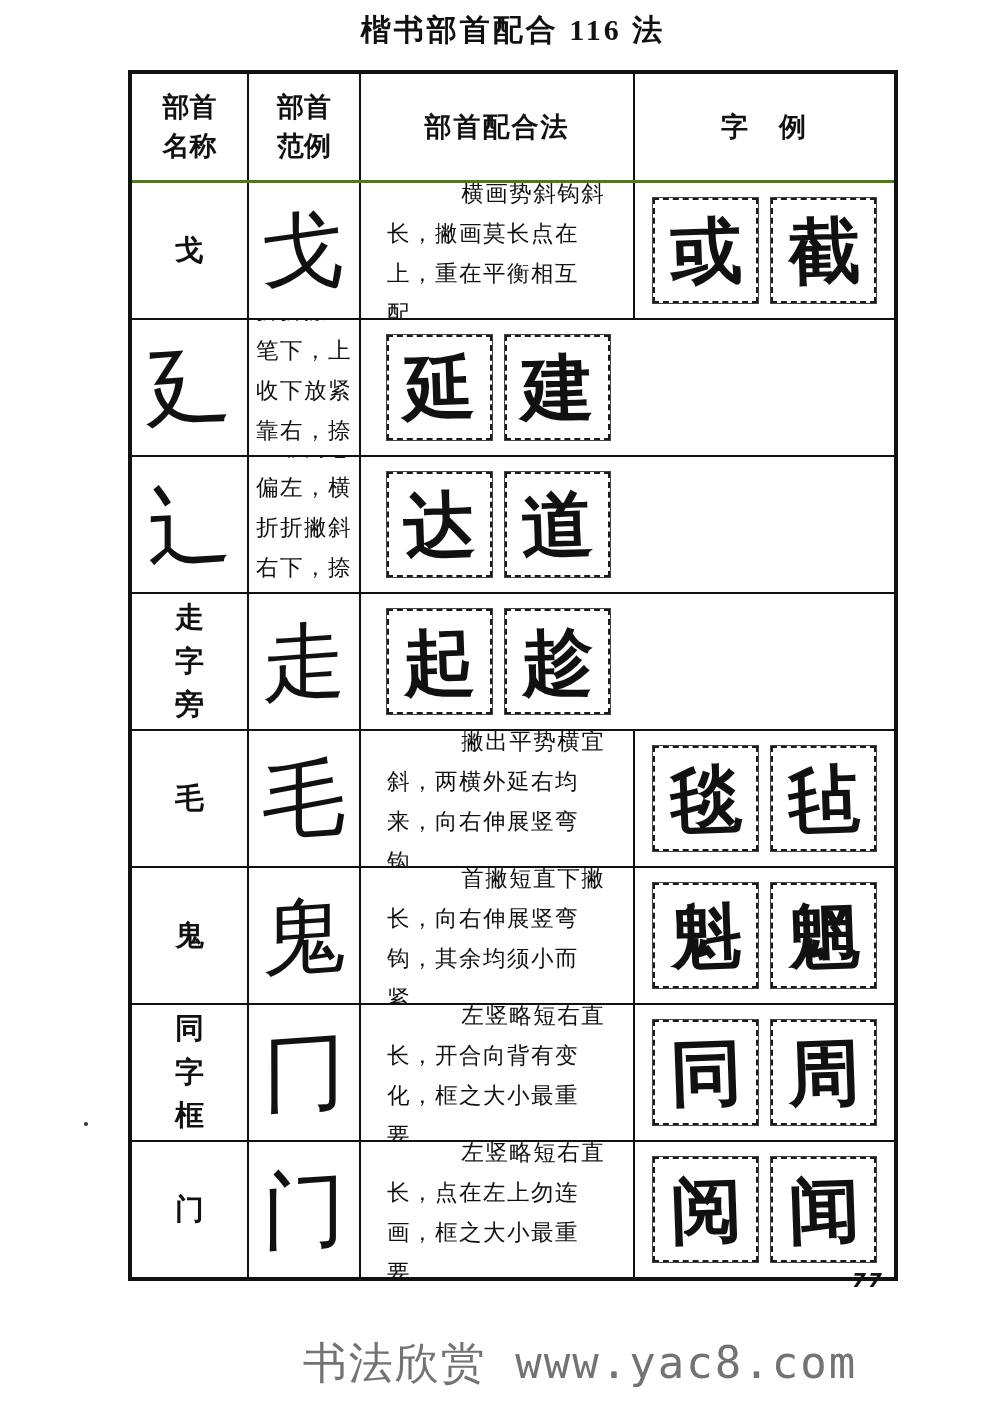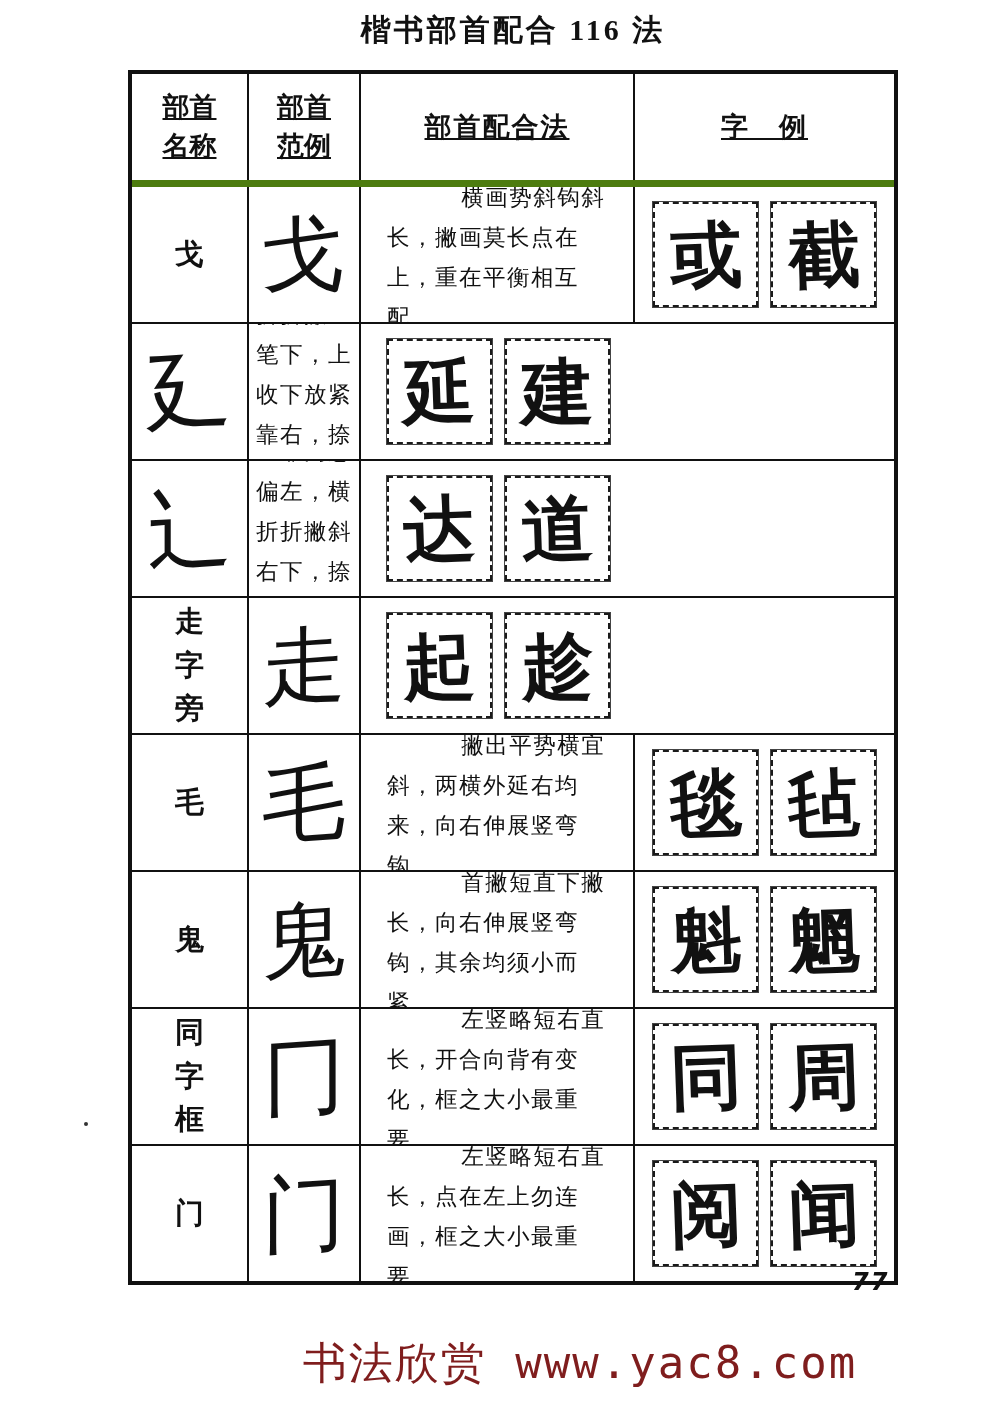--- a/index.html
+++ b/index.html
@@ -24,21 +24,21 @@
     position:absolute; left:128px; top:70px; width:770px;
     border:4px solid #111;
     box-sizing:border-box;
     background:#fff;
   }
 
   .hrow, .brow {
     display:grid;
     grid-template-columns:117px 112px 274px 1fr;
   }
-  .hrow { height:106px; border-bottom:7px solid #4d7c0f;text-decoration:underline; }
+  .hrow { height:106px; border-bottom:3px solid #4d7c0f; }
   .brow { height:135px; border-bottom:2px solid #111; }
   .brow:last-child { border-bottom:none; }
 
   .cell {
     border-right:2px solid #111;
     display:flex; align-items:center; justify-content:center;
     box-sizing:border-box;
     overflow:hidden;
   }
   .cell:last-child { border-right:none; }
@@ -86,31 +86,31 @@
   }
   .char-glyph {
     font-size:72px; line-height:1;
     font-family:"DejaVu Serif", serif;
     font-weight:600;
     transform:rotate(-2deg);
   }
 
   .page-number {
     position:absolute; left:852px; top:1268px;
-    font-size:24px; font-weight:bold; font-style:italic;
+    font-size:20px; font-weight:bold; font-style:italic;
     font-family:"DejaVu Sans", sans-serif;
     letter-spacing:2px;
   }
 
   .watermark {
     position:absolute; left:0; top:1334px; width:1000px;
     text-align:center;
     padding-left:160px; box-sizing:border-box;
     font-size:44px;
-    color:#7f1d1d;
+    color:#737373;
     letter-spacing:2px;
     font-family:"DejaVu Sans Mono", monospace;
     white-space:pre;
   }
 
   .stray-dot {
     position:absolute; left:84px; top:1122px;
     width:4px; height:4px; background:#333; border-radius:50%;
   }
 </style>

